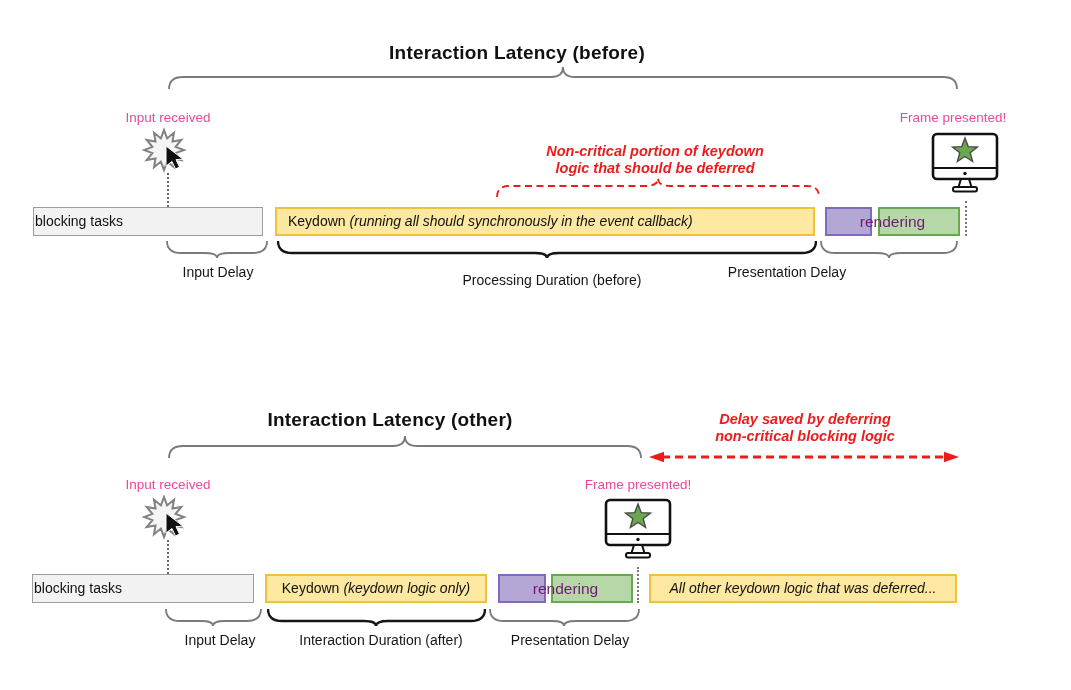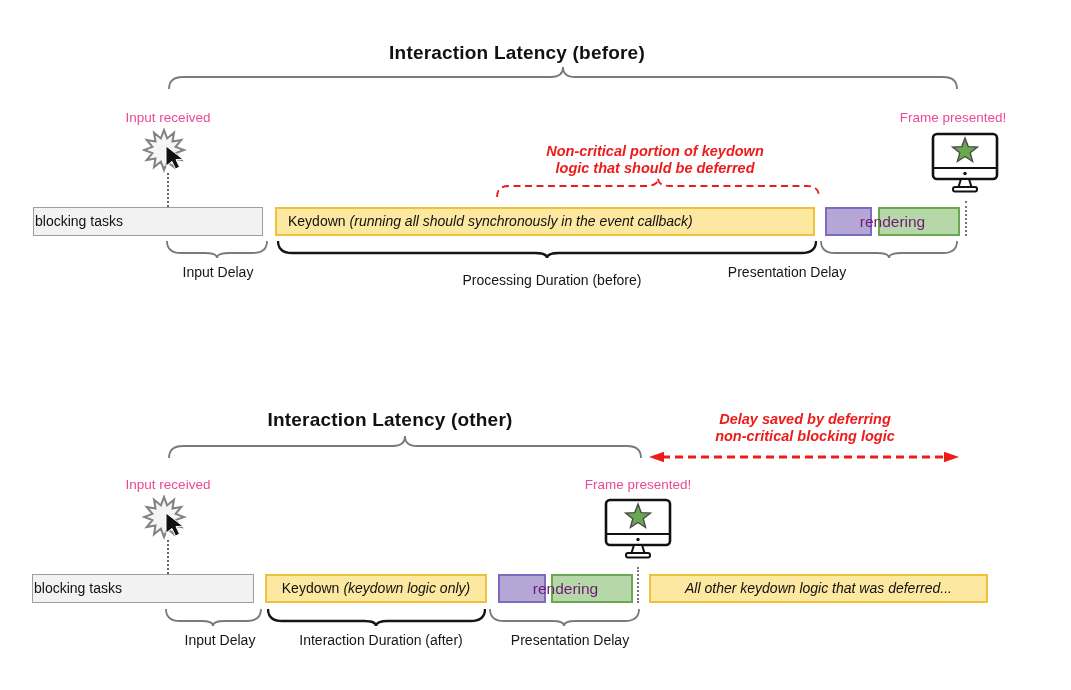--- a/index.html
+++ b/index.html
@@ -143,21 +143,21 @@
   <div class="abs bar gray" style="left:32px;top:574px;width:222px;">
     <span>blocking tasks</span>
   </div>
   <div class="abs bar yellow center" style="left:265px;top:574px;width:222px;">
     <span>Keydown</span>
     <span class="keydown-italic">(keydown logic only)</span>
   </div>
   <div class="abs bar purple" style="left:498px;top:574px;width:48px;"></div>
   <div class="abs bar green" style="left:551px;top:574px;width:82px;"></div>
   <div class="abs rendering-label" style="left:498px;top:574px;width:135px;">rendering</div>
-  <div class="abs bar yellow center italic" style="left:649px;top:574px;width:339px;">
+  <div class="abs bar yellow center italic" style="left:649px;top:574px;width:308px;">
     <span>All other keydown logic that was deferred...</span>
   </div>
 
   <svg class="abs" style="left:165px;top:608px;" width="97" height="20">
     <path d="M1,1 Q1,13 15,13 H36 Q48,13 48,18 Q48,13 60,13 H82 Q96,13 96,1" fill="none" stroke="#7a7a7a" stroke-width="1.8"></path>
   </svg>
   <svg class="abs" style="left:267px;top:608px;" width="219" height="20">
     <path d="M1,1 Q1,13 15,13 H97 Q109,13 109,18 Q109,13 121,13 H204 Q218,13 218,1" fill="none" stroke="#151515" stroke-width="2.4"></path>
   </svg>
   <svg class="abs" style="left:489px;top:608px;" width="151" height="20">

